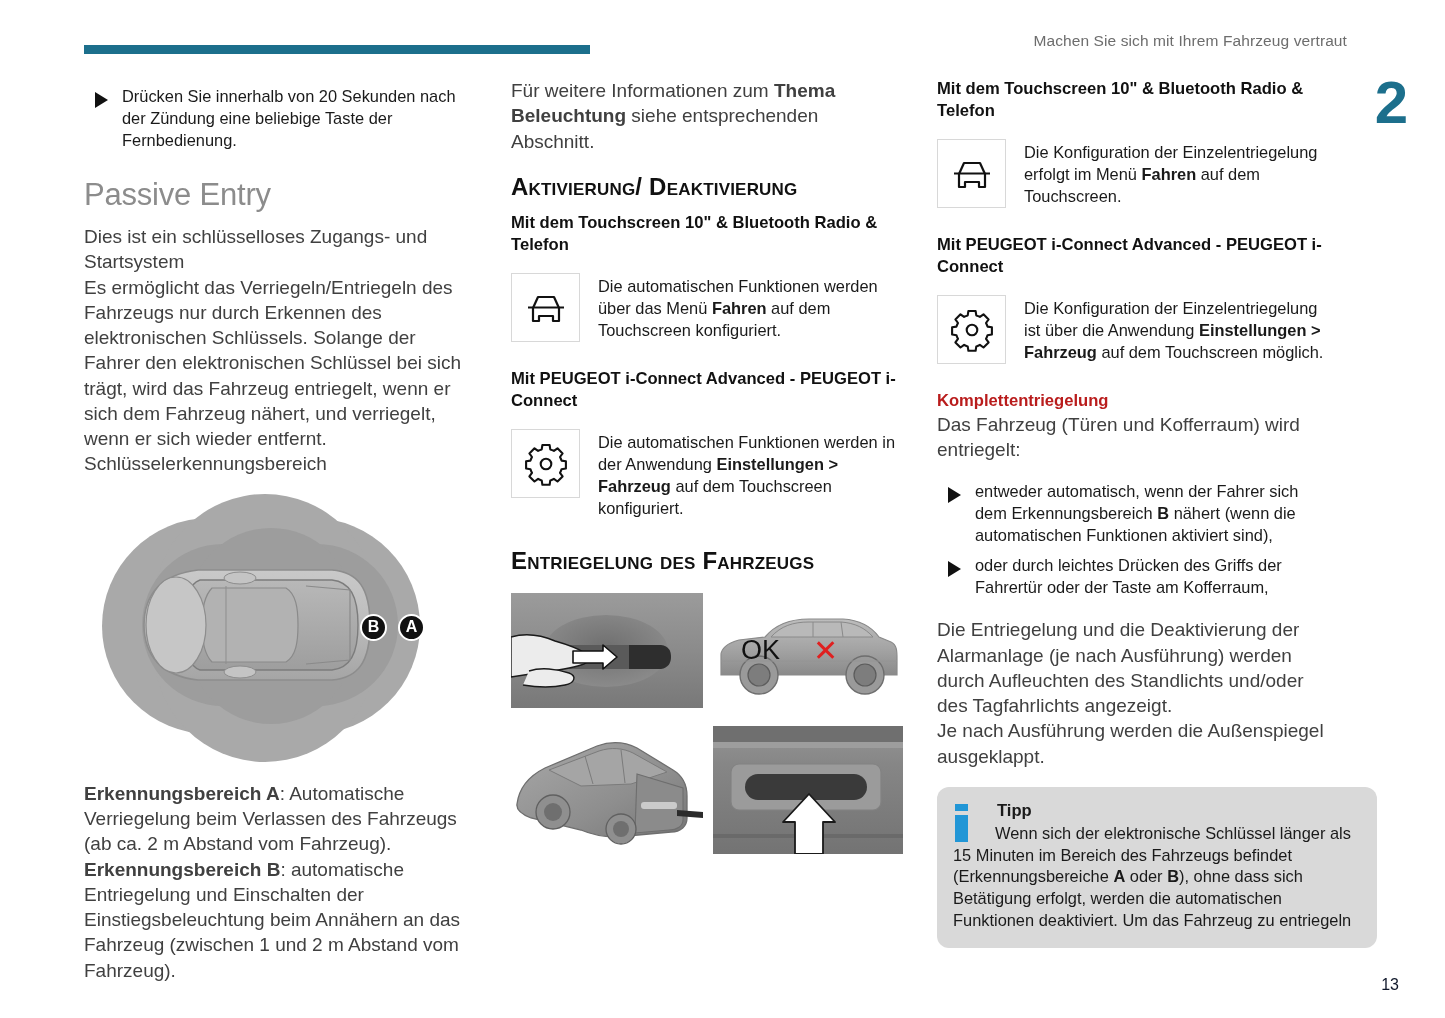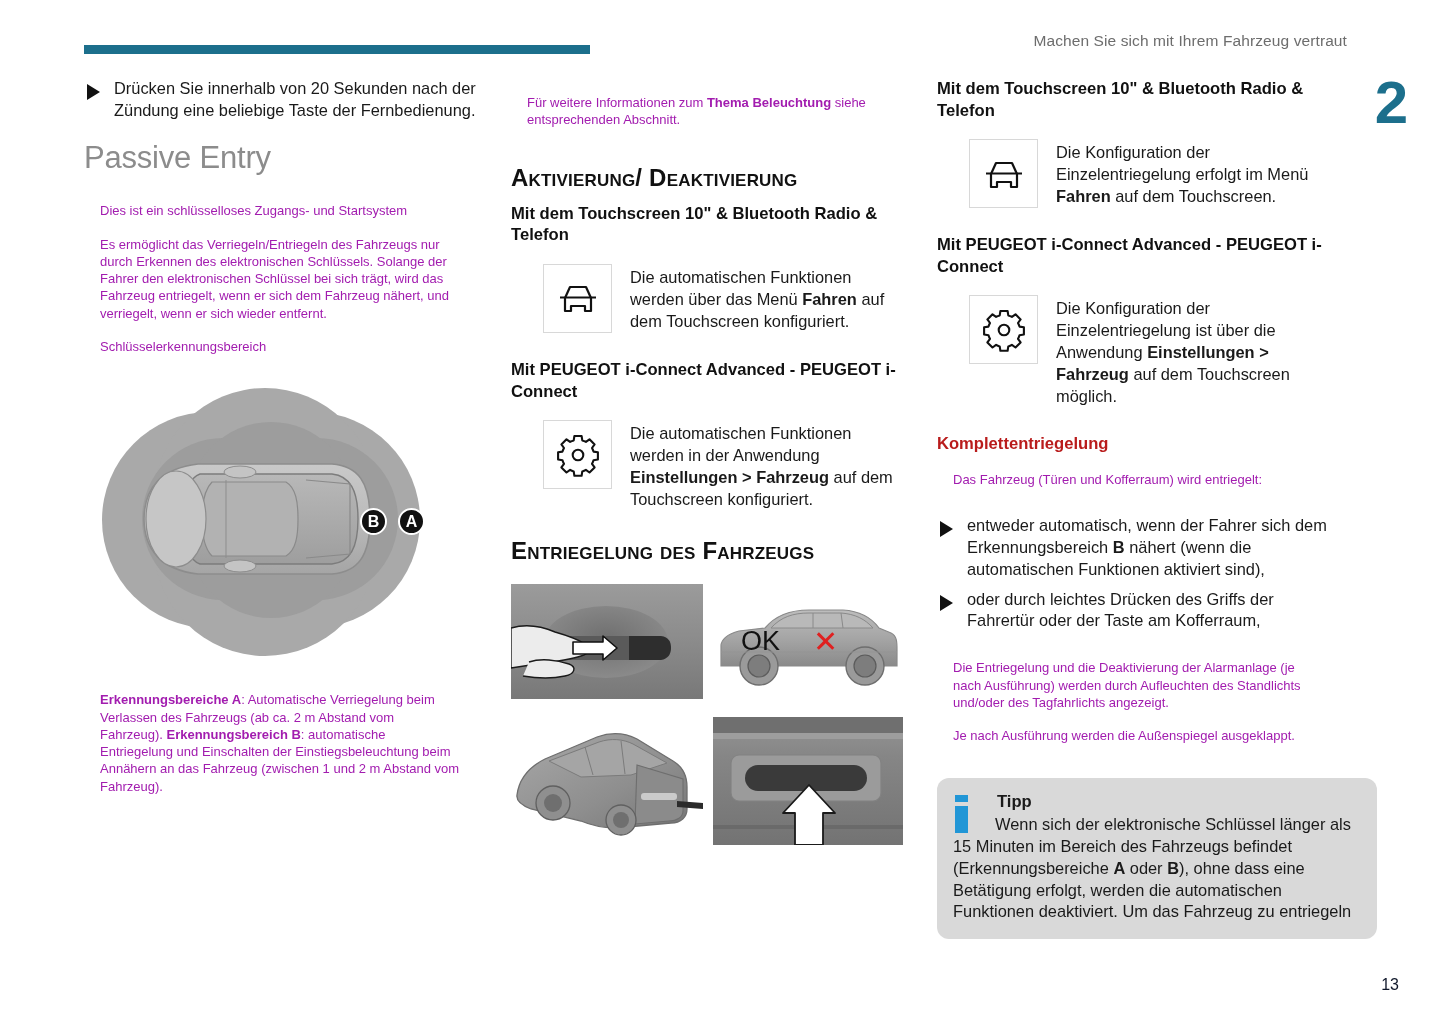--- a/index.html
+++ b/index.html
@@ -62,24 +62,24 @@
     position: absolute;
     top: 78px;
     width: 392px;
   }
   .col-1 { left: 84px; }
   .col-2 { left: 511px; }
   .col-3 { left: 937px; width: 392px; }
 
   
   p.body {
-    margin: 16px;
-    font-size: 13px;
+    margin: 0;
+    font-size: 19px;
     line-height: 1.33;
-    color: #a21caf;
+    color: #404040;
   }
   p.body + p.body { margin-top: 0; }
   .gap-s { height: 11px; }
   .gap-m { height: 18px; }
   .gap-l { height: 26px; }
 
   h1.sec {
     margin: 0;
     font-size: 31px;
     font-weight: normal;
@@ -106,21 +106,21 @@
   h4.sub2 {
     margin: 0;
     font-size: 16.6px;
     font-weight: bold;
     line-height: 1.3;
     color: #b91c1c;
   }
 
   
   ul.bullets {
-    margin: 0;
+    margin: 8px;
     padding: 0;
     list-style: none;
   }
   ul.bullets li {
     position: relative;
     padding-left: 30px;
     font-size: 16.4px;
     line-height: 1.33;
     margin-bottom: 8px;
   }
@@ -133,21 +133,20 @@
     border-left: 13px solid #111;
     border-top: 8px solid transparent;
     border-bottom: 8px solid transparent;
   }
 
   
   .iconrow {
     display: flex;
     align-items: flex-start;
     gap: 18px;
-    margin-left: 32px;
   }
   .iconbox {
     flex: 0 0 auto;
     width: 67px;
     height: 67px;
     border: 1px solid #d8d8d8;
     background: #fff;
     display: flex;
     align-items: center;
     justify-content: center;
@@ -311,21 +310,21 @@
         <ellipse cx="40" cy="61" rx="30" ry="48" fill="#c6c6c6" stroke="#8d8d8d" stroke-width="1.2"></ellipse>
       </svg>
 
       <div class="badge badge-b">B</div>
       <div class="badge badge-a">A</div>
     </div>
 
     <div class="gap-s"></div>
 
     <p class="body">
-      <b>Erkennungsbereiche A</b><span>: Automatische Verriegelung beim Verlassen des Fahrzeugs (ab ca. 2 m Abstand vom Fahrzeug). </span><b>Erkennungsbereich B</b><span>: automatische Entriegelung und Einschalten der Einstiegsbeleuchtung beim Annähern an das Fahrzeug (zwischen 1 und 2 m Abstand vom Fahrzeug).</span>
+      <b>Erkennungsbereich A</b><span>: Automatische Verriegelung beim Verlassen des Fahrzeugs (ab ca. 2 m Abstand vom Fahrzeug). </span><b>Erkennungsbereich B</b><span>: automatische Entriegelung und Einschalten der Einstiegsbeleuchtung beim Annähern an das Fahrzeug (zwischen 1 und 2 m Abstand vom Fahrzeug).</span>
     </p>
   </div>
 
   <div class="col col-2">
 
     <p class="body">
       <span>Für weitere Informationen zum </span><b>Thema Beleuchtung</b><span> siehe entsprechenden Abschnitt.</span>
     </p>
 
     <div class="gap-m"></div>
@@ -518,18 +517,18 @@
 
     <div class="gap-m"></div>
 
     <div class="tipbox">
       <div class="tip-icon">
         <div class="dot"></div>
         <div class="stem"></div>
       </div>
       <div class="tip-title">Tipp</div>
       <p class="tip-body">
-        <span>Wenn sich der elektronische Schlüssel länger als 15 Minuten im Bereich des Fahrzeugs befindet (Erkennungsbereiche </span><b>A</b><span> oder </span><b>B</b><span>), ohne dass eine Betätigung erfolgt, werden die automatischen Funktionen deaktiviert. Um das Fahrzeug zu entriegeln</span>
+        <span>Wenn sich der elektronische Schlüssel länger als 15 Minuten im Bereich des Fahrzeugs befindet (Erkennungsbereiche </span><b>A</b><span> oder </span><b>B</b><span>), ohne dass sich Betätigung erfolgt, werden die automatischen Funktionen deaktiviert. Um das Fahrzeug zu entriegeln</span>
       </p>
     </div>
   </div>
 
 </div>
 
 </body></html>

